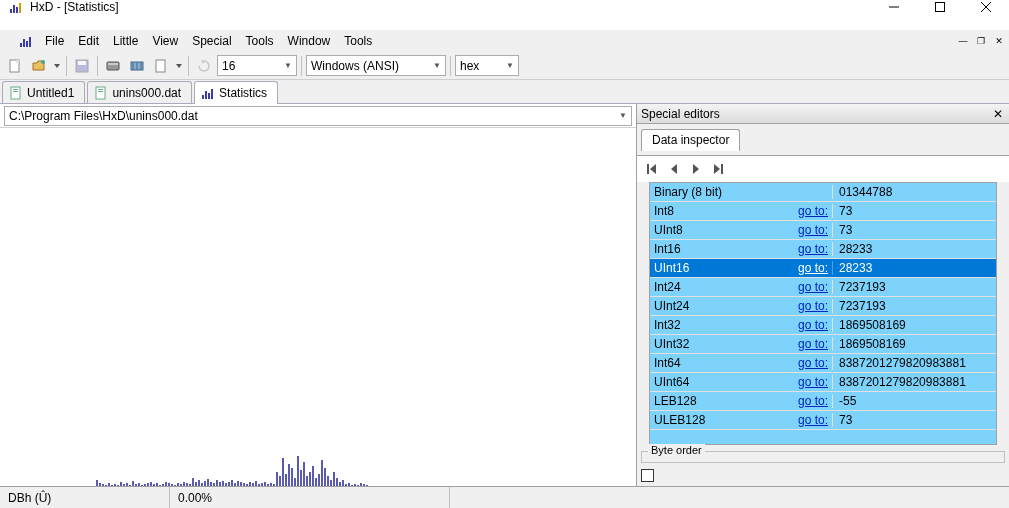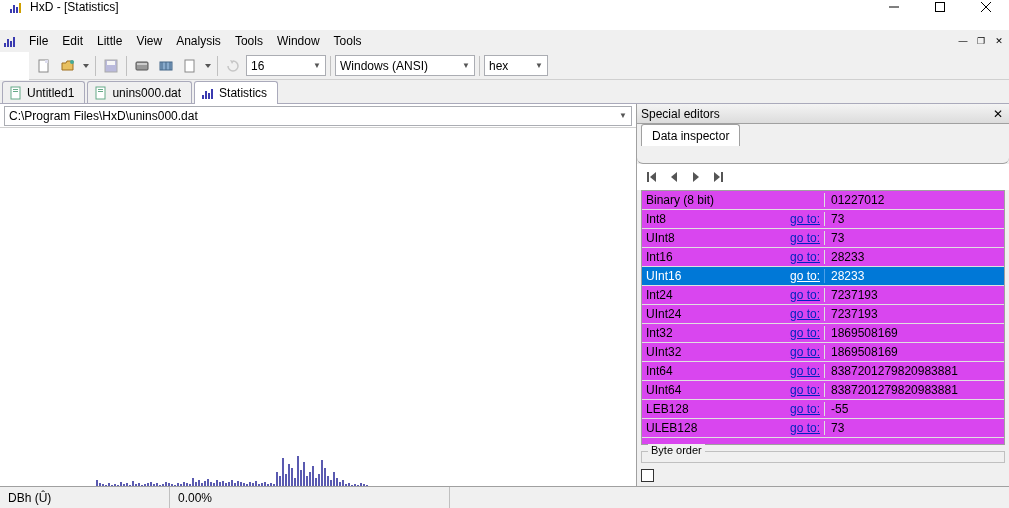--- a/index.html
+++ b/index.html
@@ -4,27 +4,27 @@
   <style>
     * { box-sizing: border-box; margin: 0; padding: 0; }
     body { font-family: "Segoe UI", Tahoma, sans-serif; font-size: 12px; color: #000; background: #fff; width: 1009px; height: 508px; overflow: hidden; display: flex; flex-direction: column; }
     
     .titlebar { height: 30px; display: flex; align-items: center; padding: 0 0 16px 8px; background: #fff; }
     .titlebar-icon { width: 16px; height: 16px; margin-right: 6px; }
     .titlebar-text { font-size: 12px; flex: 1; }
     .winbtns { display: flex; }
     .winbtn { width: 46px; height: 30px; display: flex; align-items: center; justify-content: center; cursor: pointer; }
     
-    .menubar { height: 22px; display: flex; align-items: center; padding: 0 0; background: #f0f0f0; position: relative; }
+    .menubar { height: 22px; display: flex; align-items: center; padding: 0 16px; background: #f0f0f0; position: relative; }
     .menubar-icon { width: 16px; height: 16px; margin: 0 4px 0 2px; }
     .menu-item { padding: 2px 7px; cursor: pointer; }
     .mdi-btns { position: absolute; right: 2px; display: flex; gap: 2px; }
     .mdi-btn { width: 16px; height: 14px; display: flex; align-items: center; justify-content: center; border: 1px solid transparent; cursor: pointer; font-size: 9px; }
     
-    .toolbar { height: 28px; display: flex; align-items: center; padding: 2px 4px; background: #f0f0f0; gap: 2px; border-bottom: 1px solid #d0d0d0; margin-left: 29px; }
+    .toolbar { height: 28px; display: flex; align-items: center; padding: 2px 4px; background: #f0f0f0; gap: 2px; border-bottom: 1px solid #d0d0d0; }
     .tbtn { width: 22px; height: 22px; display: flex; align-items: center; justify-content: center; cursor: pointer; border: 1px solid transparent; }
     .tbtn.disabled { opacity: 0.4; cursor: default; }
     .tsep { width: 1px; height: 20px; background: #c0c0c0; margin: 0 2px; }
     .tcombo { height: 21px; border: 1px solid #abadb3; background: #fff; display: flex; align-items: center; padding: 0 4px; cursor: pointer; }
     .tcombo-text { flex: 1; padding-right: 4px; }
     .tcombo-arrow { font-size: 8px; color: #555; }
     
     .tabs { height: 24px; display: flex; align-items: flex-end; background: #f0f0f0; border-bottom: 1px solid #aab; padding-left: 2px; }
     .tab { height: 22px; display: flex; align-items: center; padding: 0 10px 0 6px; border: 1px solid #aab; border-bottom: none; background: #f0f0f0; margin-right: 2px; cursor: pointer; border-radius: 3px 3px 0 0; gap: 4px; position: relative; }
     .tab.active { background: #fff; height: 23px; margin-bottom: -1px; z-index: 1; }
@@ -38,27 +38,27 @@
     .chart-area { flex: 1; position: relative; background: #fff; overflow: hidden; }
     
     .histogram { position: absolute; left: 0; right: 0; bottom: 0; height: 90px; display: flex; align-items: flex-end; }
     .hbar { width: 2px; background: #5a5ab0; margin-right: 1px; }
     
     .side-panel { width: 372px; display: flex; flex-direction: column; background: #f0f0f0; }
     .side-header { height: 20px; background: linear-gradient(#f4f4f4,#dcdcdc); display: flex; align-items: center; padding: 0 4px; border-bottom: 1px solid #a0a0a0; }
     .side-title { flex: 1; font-weight: normal; }
     .close-x { width: 14px; height: 14px; display: flex; align-items: center; justify-content: center; cursor: pointer; border: 1px solid transparent; }
     
-    .side-tabs { height: 40px; display: flex; align-items: flex-start; padding-left: 4px; border-bottom: 1px solid #a0a0a0; border-radius: 6px; }
+    .side-tabs { height: 32px; display: flex; align-items: center; padding-left: 4px; border-bottom: 1px solid #a0a0a0; }
     .side-tab { height: 22px; padding: 0 10px; display: flex; align-items: center; border: 1px solid #a0a0a0; border-bottom: none; background: #fff; border-radius: 3px 3px 0 0; cursor: pointer; }
     
     .nav-row { height: 26px; display: flex; align-items: center; padding: 2px 6px; background: #fff; gap: 4px; }
     .nav-btn { width: 18px; height: 18px; display: flex; align-items: center; justify-content: center; cursor: pointer; color: #555; }
     
-    .insp-table { flex: 1; overflow-y: auto; background: #d946ef; border: 1px solid #a0a0a0; margin: 0 4px; scrollbar-width: thin; }
+    .insp-table { flex: 1; overflow-y: auto; background: #7dd3fc; border: 1px solid #a0a0a0; margin: 0 12px; scrollbar-width: thin; }
     .insp-row { display: flex; align-items: center; height: 19px; border-bottom: 1px solid #e0e0e0; }
     .insp-row.selected { background: #0078d7; color: #fff; }
     .insp-row.selected .goto { color: #fff; }
     .col-type { width: 140px; padding-left: 4px; }
     .col-goto { width: 42px; text-align: right; padding-right: 4px; }
     .goto { color: #0024c0; text-decoration: underline; cursor: pointer; }
     .col-val { flex: 1; padding-left: 6px; border-left: 1px solid #e0e0e0; }
     .insp-row.selected .col-val { border-left-color: #4aa0e8; }
     
     .byte-order { margin: 6px 4px 2px 4px; border: 1px solid #c0c0c0; padding: 6px 8px 4px 8px; position: relative; background: #f0f0f0; }
@@ -117,21 +117,21 @@
         <rect x="2" y="10" width="2" height="4" fill="#3a3ab0"></rect>
         <rect x="5" y="6" width="2" height="8" fill="#3a3ab0"></rect>
         <rect x="8" y="8" width="2" height="6" fill="#3a3ab0"></rect>
         <rect x="11" y="4" width="2" height="10" fill="#3a3ab0"></rect>
       </svg>
   </span>
   <span class="menu-item">File</span>
   <span class="menu-item">Edit</span>
   <span class="menu-item">Little</span>
   <span class="menu-item">View</span>
-  <span class="menu-item">Analysis</span>
+  <span class="menu-item">Special</span>
   <span class="menu-item">Tools</span>
   <span class="menu-item">Window</span>
   <span class="menu-item">Tools</span>
   <div class="mdi-btns">
     <div class="mdi-btn">―</div>
     <div class="mdi-btn">❐</div>
     <div class="mdi-btn">✕</div>
   </div>
 </div>
 
@@ -475,21 +475,21 @@
           <svg width="12" height="12">
             <path d="M2 1 L8 6 L2 11 Z" fill="#555"></path>
             <rect x="9" y="1" width="2" height="10" fill="#555"></rect>
           </svg>
         </div>
     </div>
     <div class="insp-table" id="insp-table">
         <div class="insp-row">
           <div class="col-type">Binary (8 bit)</div>
           <div class="col-goto"></div>
-          <div class="col-val">01227012</div>
+          <div class="col-val">01344788</div>
         </div>
         <div class="insp-row">
           <div class="col-type">Int8</div>
           <div class="col-goto"><span class="goto">go to:</span></div>
           <div class="col-val">73</div>
         </div>
         <div class="insp-row">
           <div class="col-type">UInt8</div>
           <div class="col-goto"><span class="goto">go to:</span></div>
           <div class="col-val">73</div>

